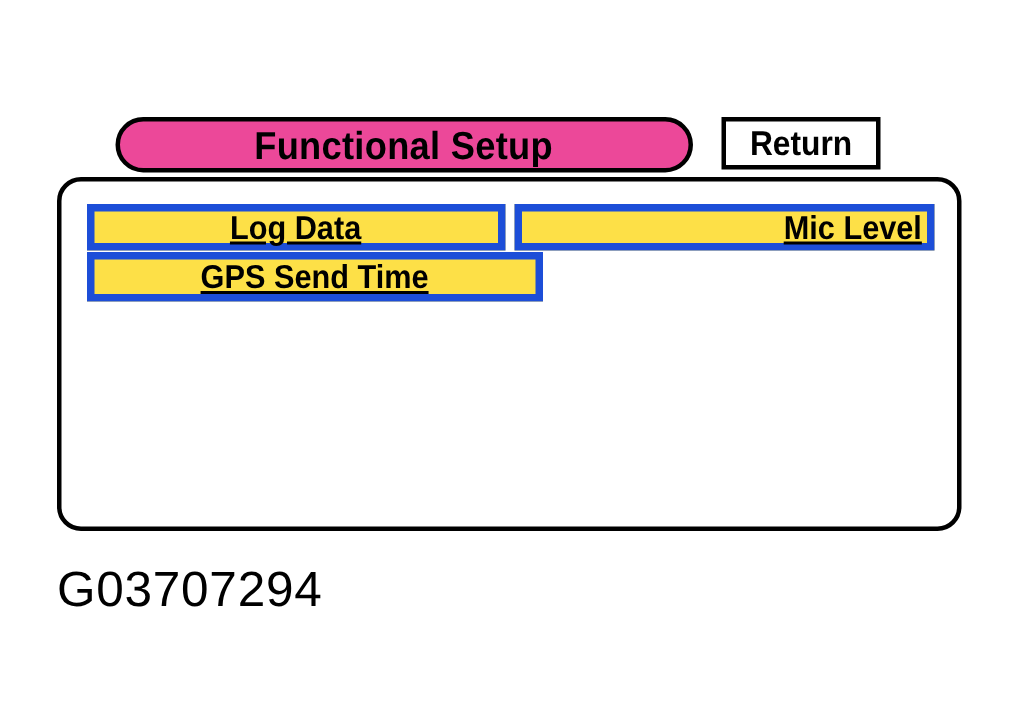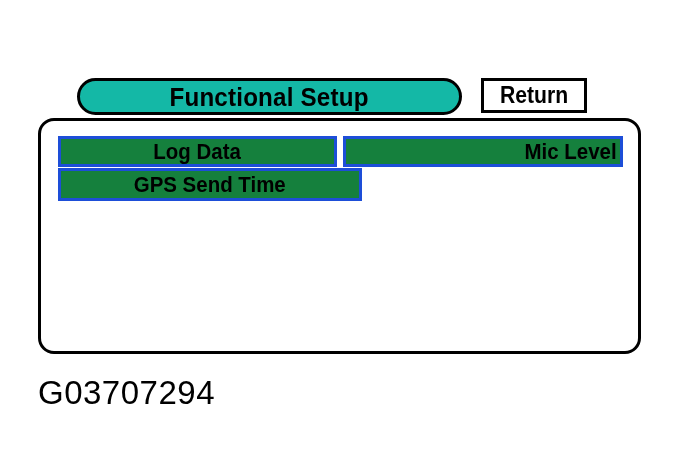--- a/index.html
+++ b/index.html
@@ -26,21 +26,21 @@
 
   
   .title-bar {
     position: absolute;
     left: 77px;
     top: 78px;
     width: 385px;
     height: 37px;
     border: 3px solid #000000;
     border-radius: 19px;
-    background: #14b8a6;
+    background: #ec4899;
     box-sizing: border-box;
     display: flex;
     align-items: center;
     justify-content: center;
   }
   .title-text {
     font-family: "Liberation Sans Narrow", "Liberation Sans", sans-serif;
     font-weight: bold;
     font-size: 26px;
     letter-spacing: 0.2px;
@@ -89,26 +89,27 @@
   .menu-grid {
     position: absolute;
     left: 58px;
     top: 136px;
     width: 565px;
     height: 70px;
   }
 
   .menu-item {
     position: absolute;
-    border: 3px solid #1d4ed8;
-    background: #15803d;
+    border: 5px solid #1d4ed8;
+    background: #fde047;
     box-sizing: border-box;
     display: flex;
     align-items: center;
     justify-content: center;
+    text-decoration: underline;
   }
   .menu-item-label {
     font-family: "Liberation Sans Narrow", "Liberation Sans", sans-serif;
     font-weight: bold;
     font-size: 22px;
     color: #000000;
     transform: scaleX(0.93);
     white-space: nowrap;
     line-height: 1;
   }

